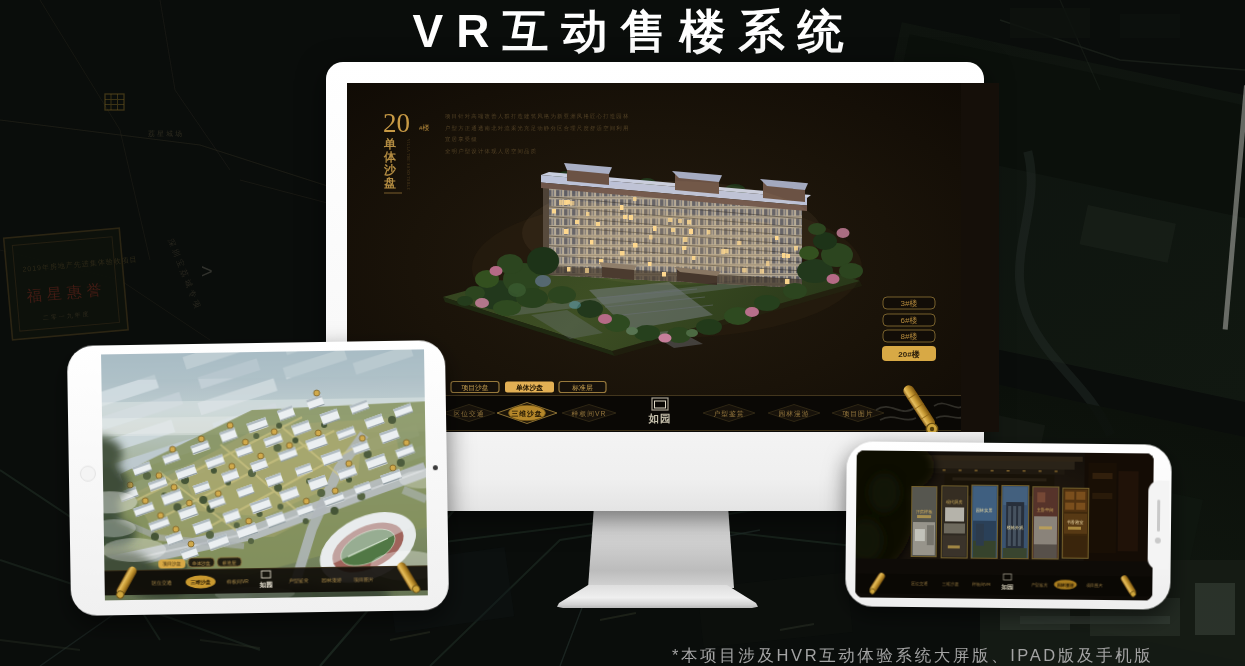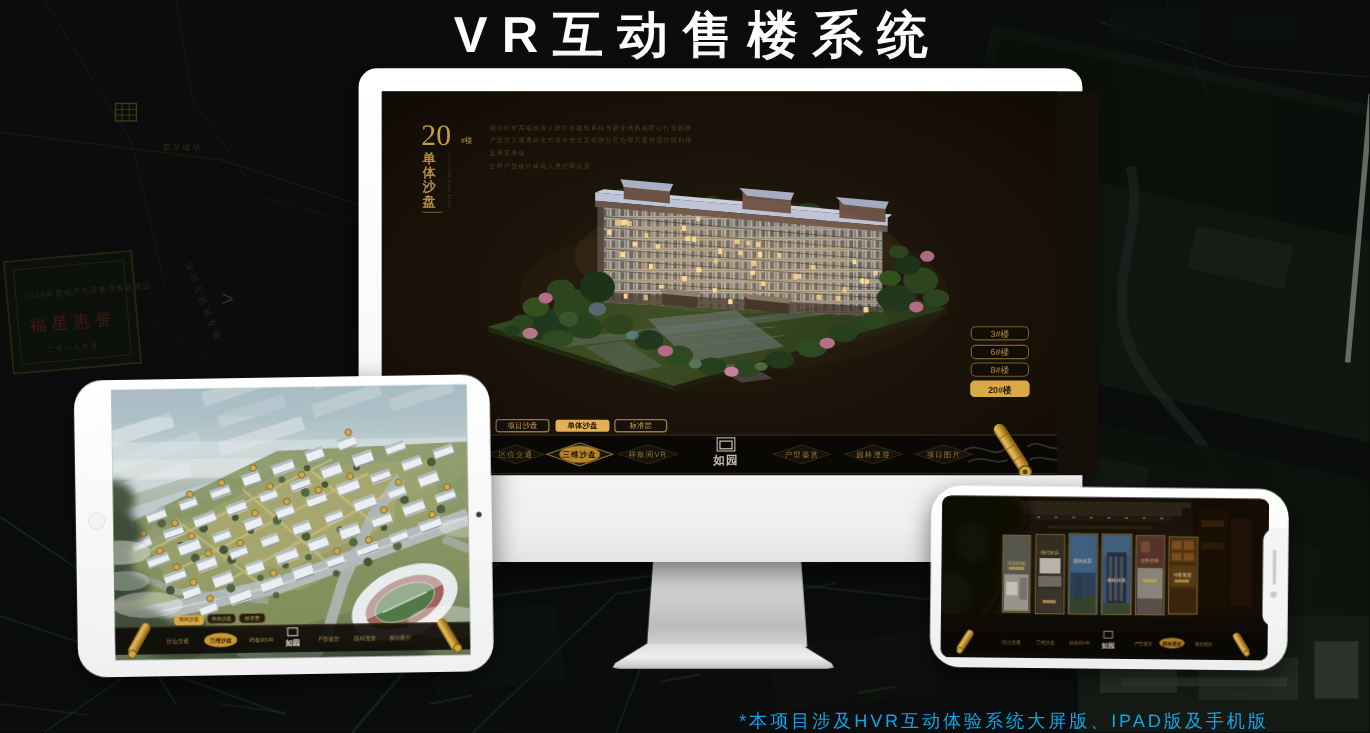--- a/index.html
+++ b/index.html
@@ -1011,14 +1011,14 @@
     </svg>
   </div>
 
   <div class="abs" style="left:302px;top:36px;width:21px;height:89px;background:#f4f4f4;border-radius:11px 0 0 11px;"></div>
 
   <div class="abs" style="left:311px;top:55px;width:3px;height:32px;border-radius:2px;background:#c9c9c9;"></div>
 
   <div class="abs" style="left:309px;top:93px;width:6px;height:6px;border-radius:50%;background:#cacaca;"></div>
 </div>
 
-<div class="abs" style="left:672px;top:645px;color:#0ea5e9;font-size:16.5px;letter-spacing:2.6px;font-family:'Liberation Sans',sans-serif;">*本项目涉及HVR互动体验系统大屏版、IPAD版及手机版</div>
+<div class="abs" style="left:672px;top:645px;color:#a3a3a3;font-size:16.5px;letter-spacing:2.6px;font-family:'Liberation Sans',sans-serif;">*本项目涉及HVR互动体验系统大屏版、IPAD版及手机版</div>
 </div>
 
 </body></html>

